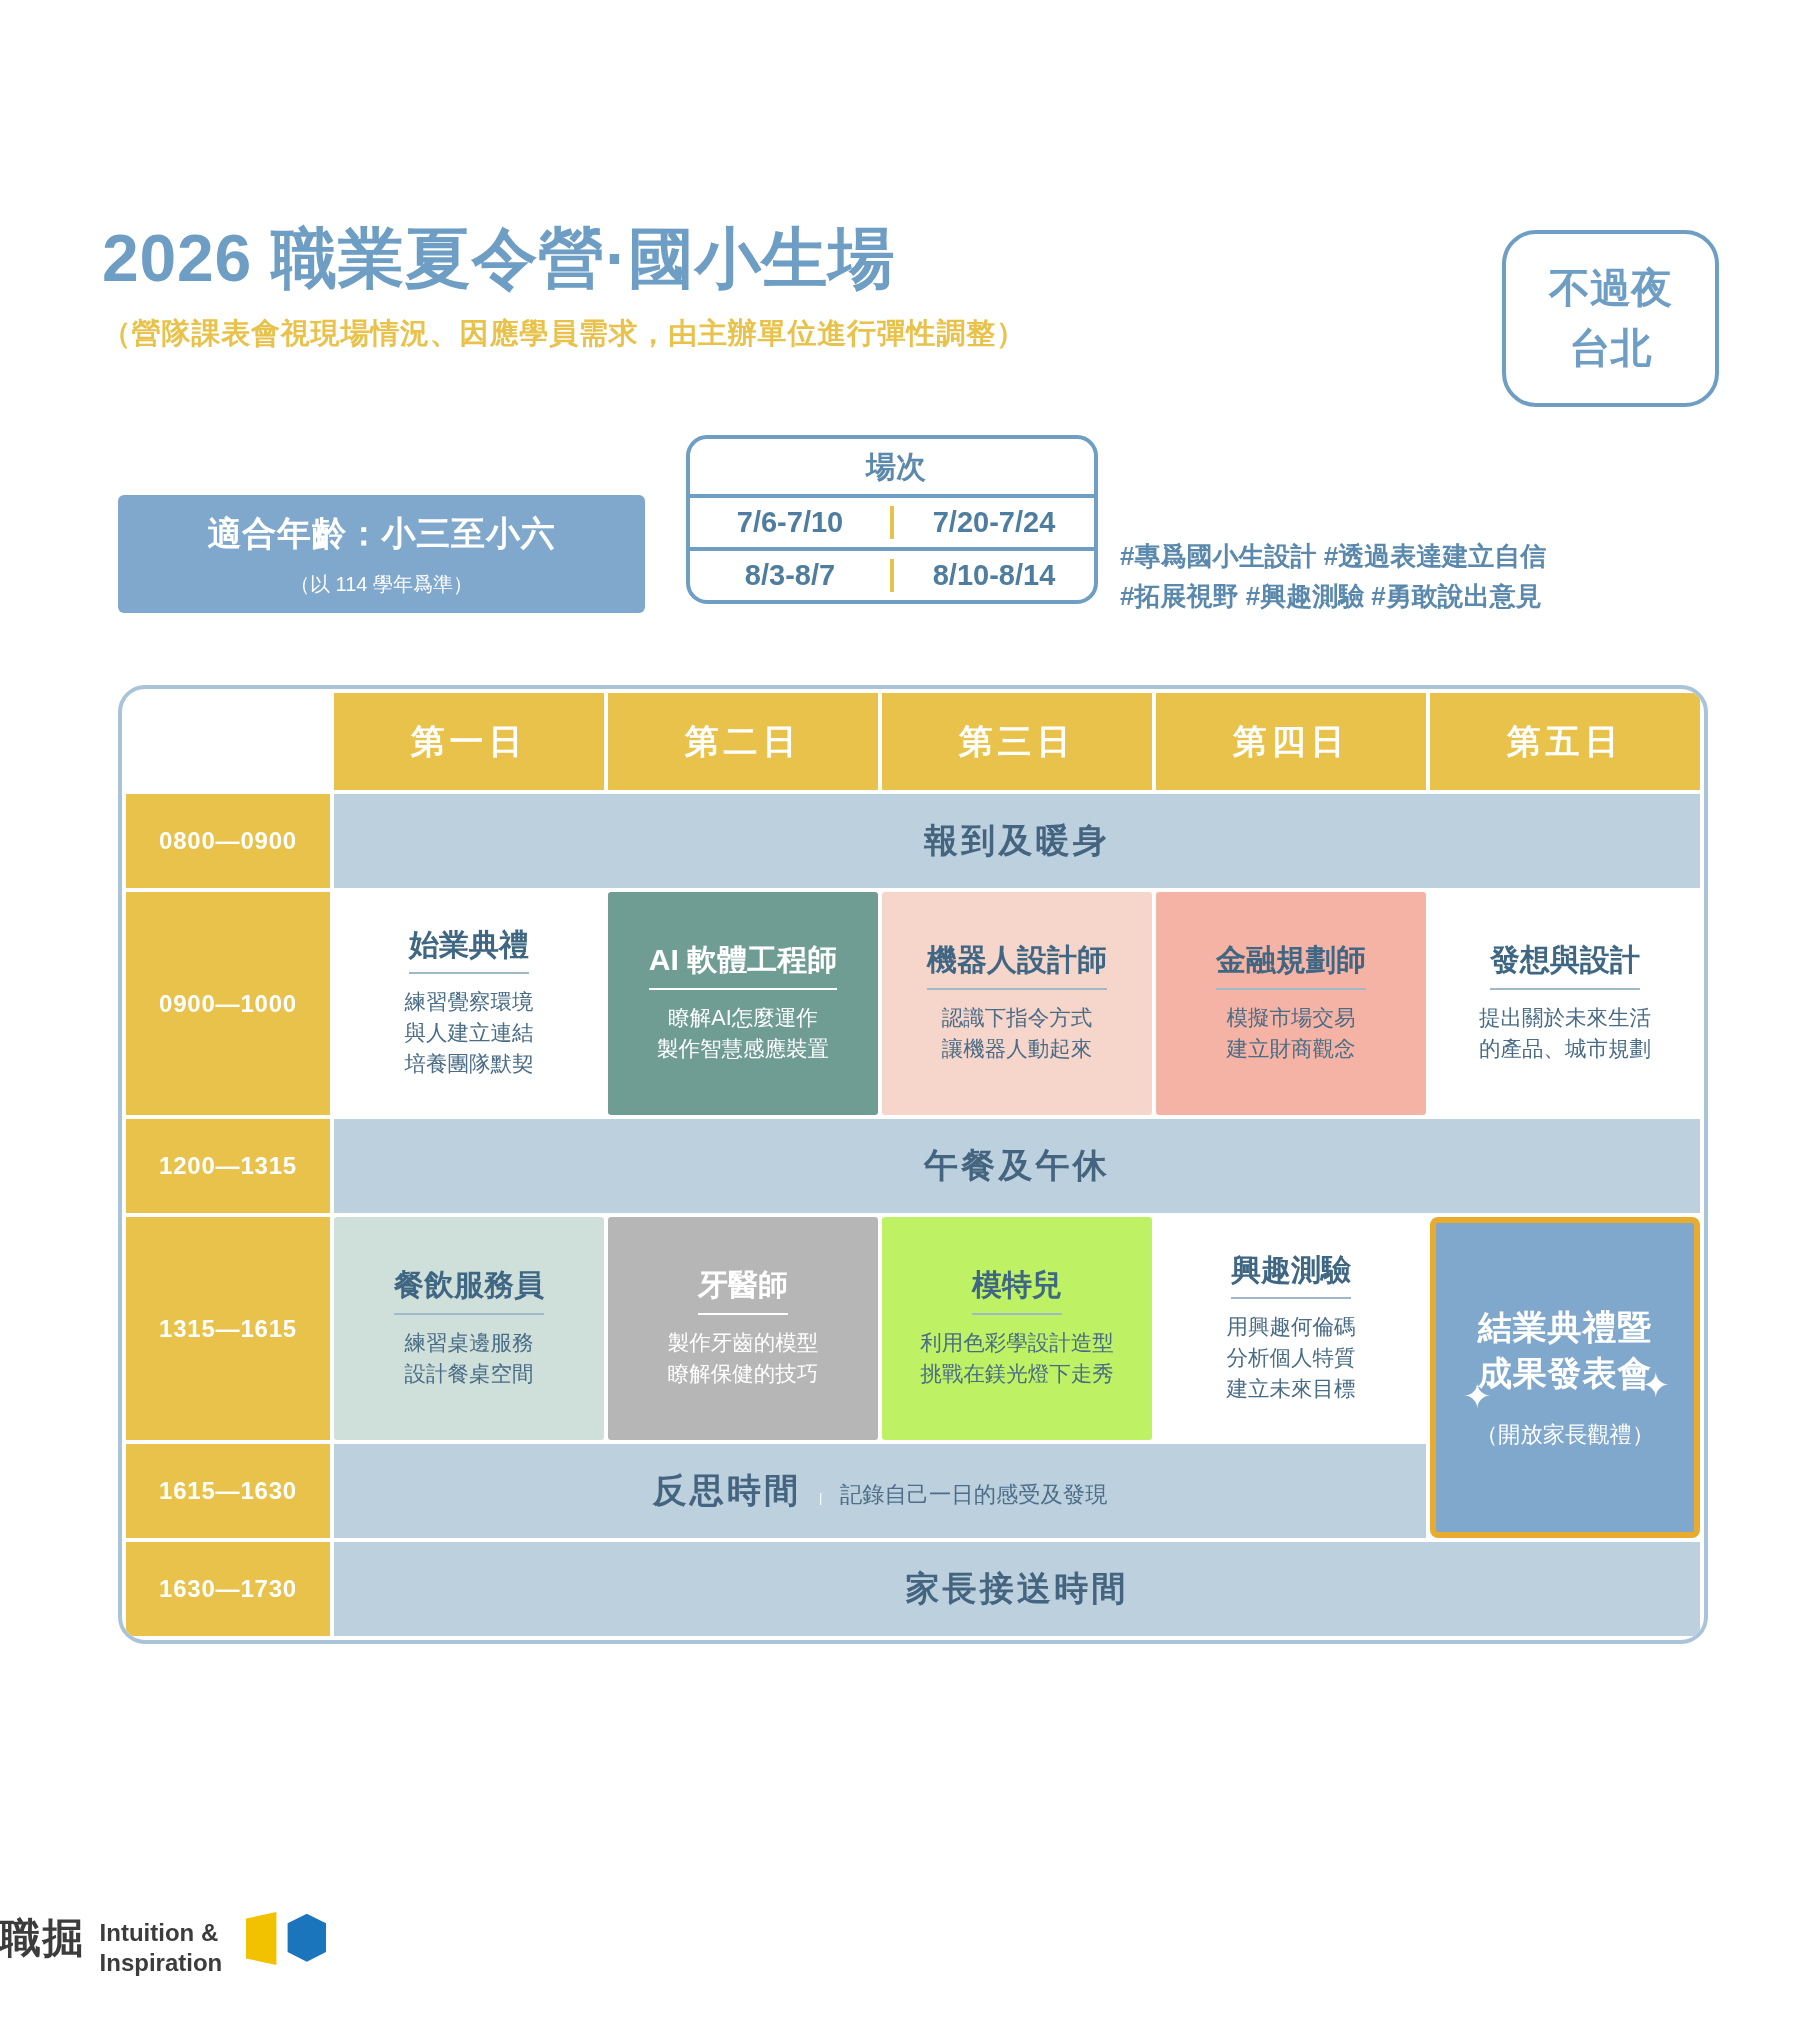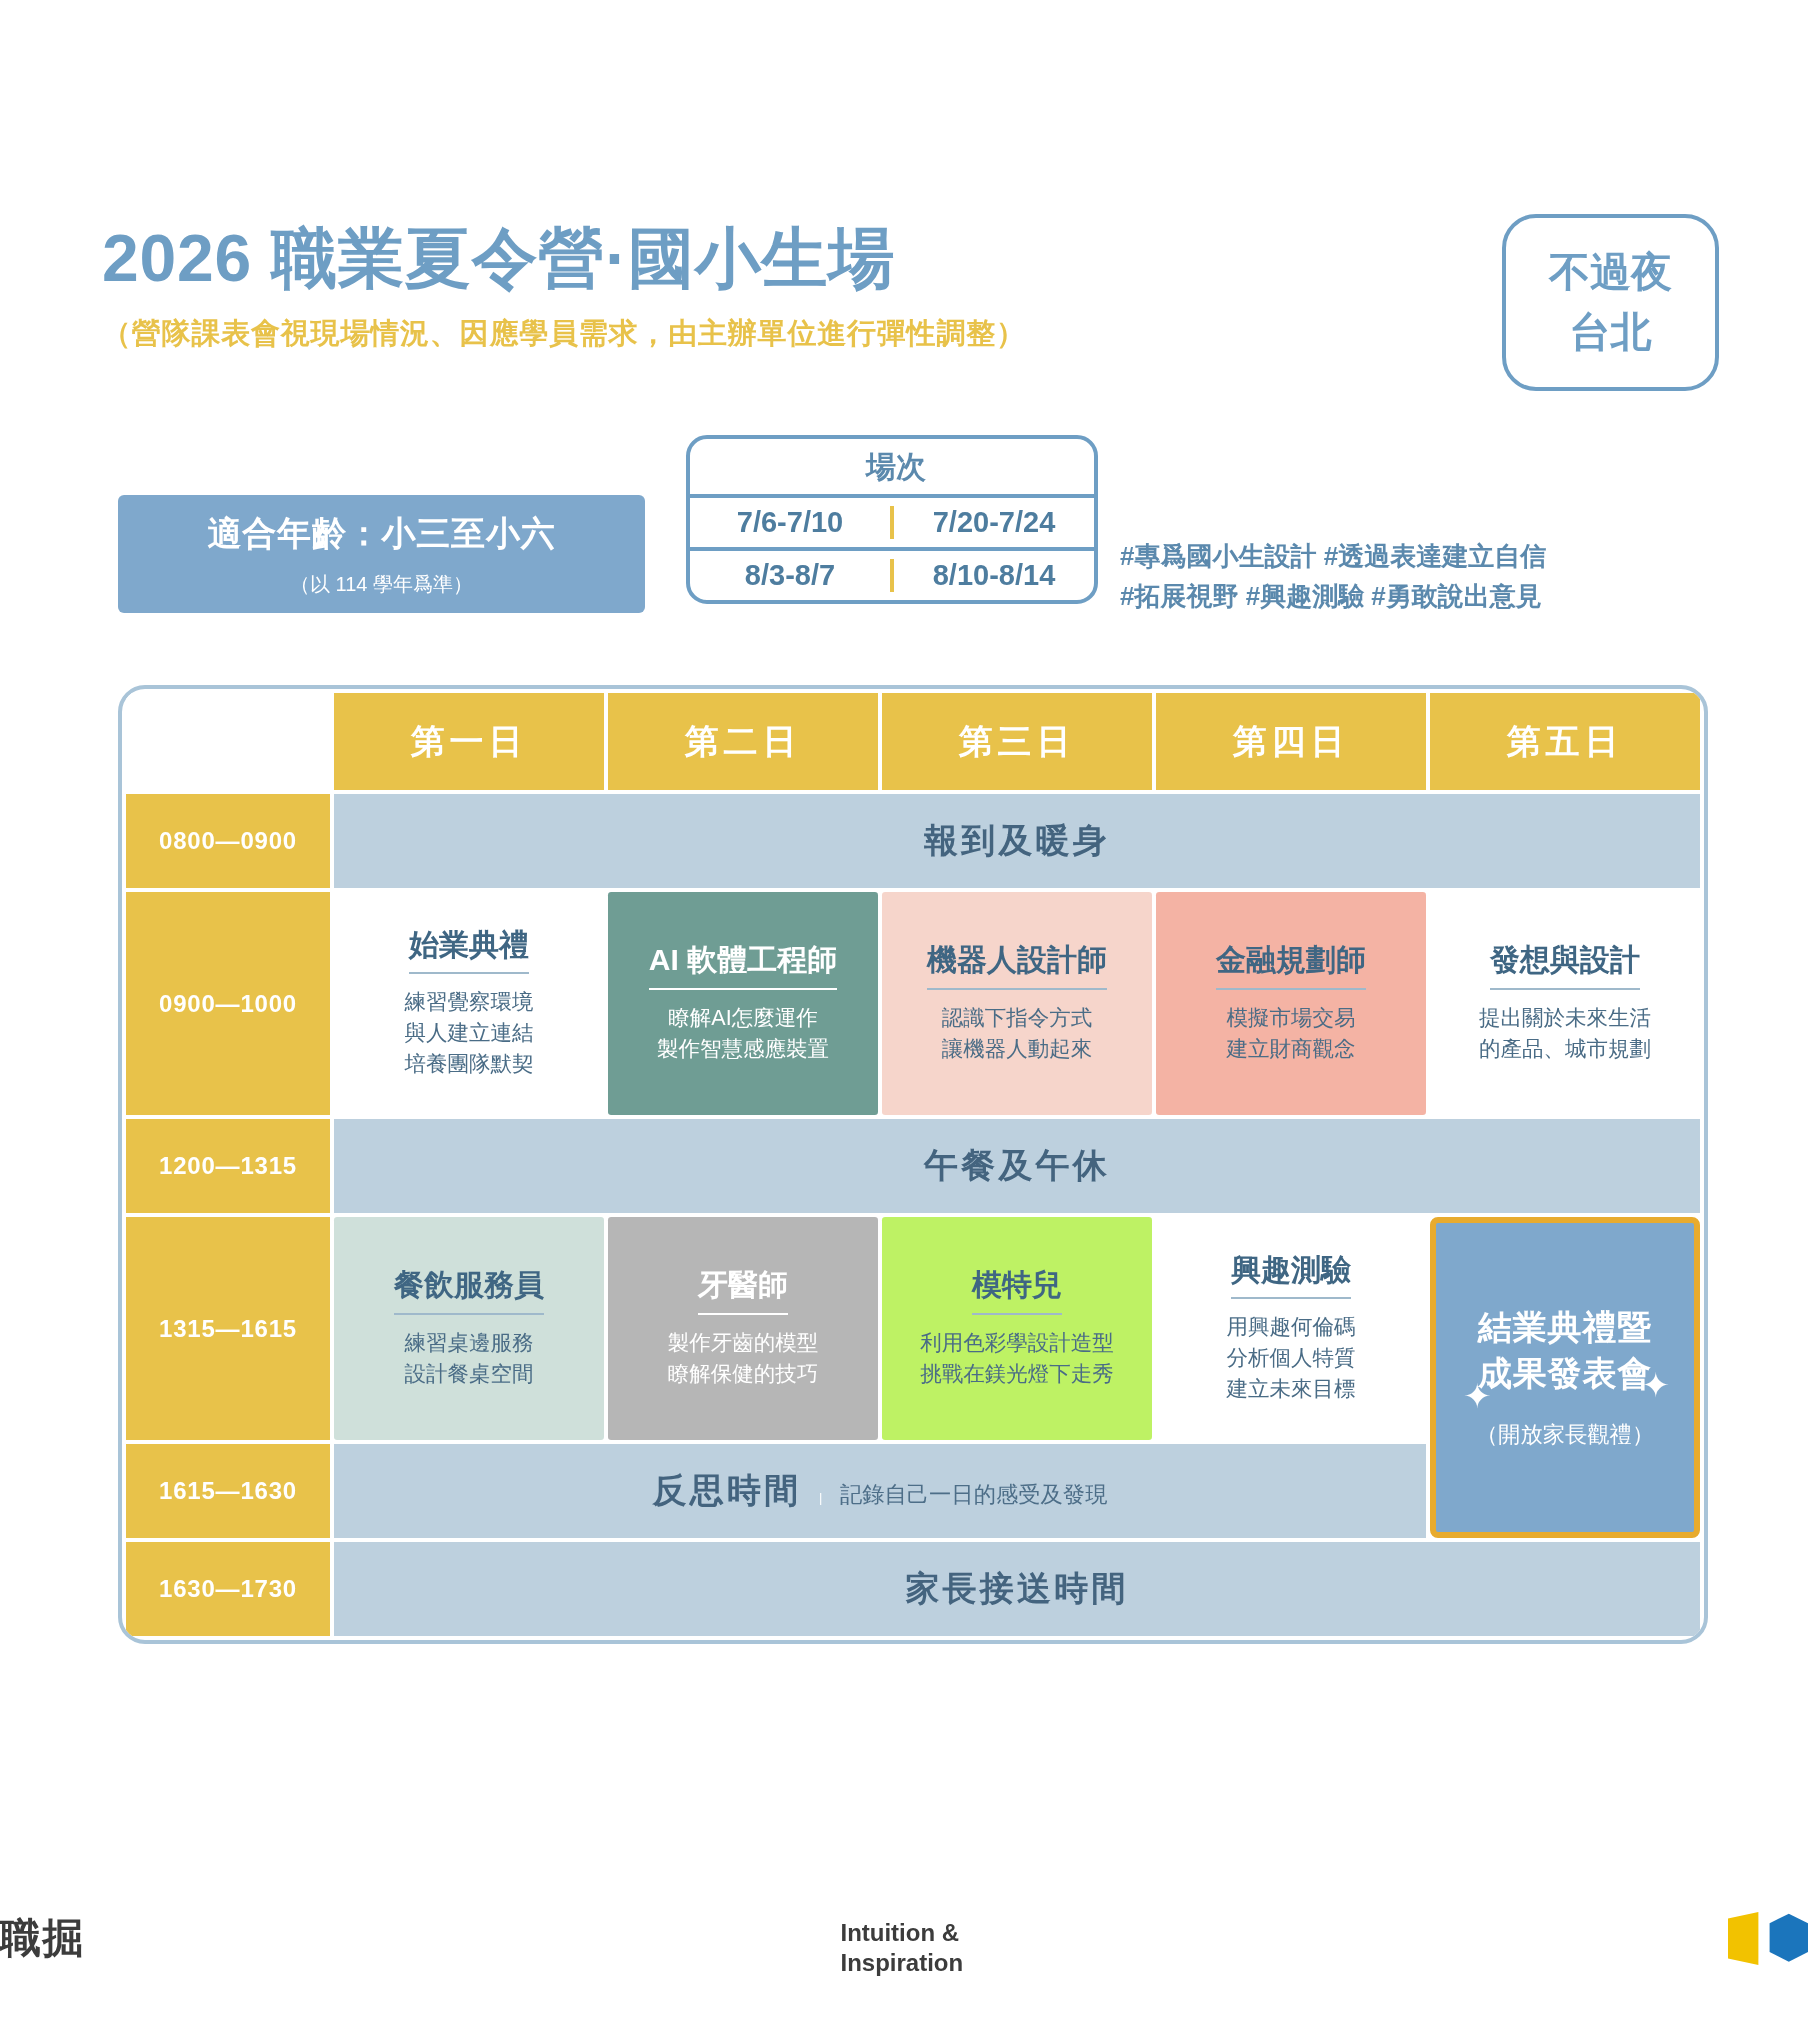--- a/index.html
+++ b/index.html
@@ -40,21 +40,21 @@
     font-weight: bold;
     color: #e8c24a;
     letter-spacing: 0.8px;
     white-space: nowrap;
   }
 
   
   .badge-overnight {
     position: absolute;
     right: 97px;
-    top: 214px;
+    top: 230px;
     width: 217px;
     height: 177px;
     border: 4.8px solid #6e9ec4;
     border-radius: 34px;
     color: #6e9ec4;
     font-size: 41px;
     font-weight: bold;
     display: flex;
     flex-direction: column;
     align-items: center;
@@ -255,21 +255,21 @@
   .finale .spark.right { right: 24px; top: 145px; }
 
   
   .footer {
     position: absolute;
     left: 0;
     top: 1898px;
     width: 1816px;
     display: flex;
     align-items: center;
-    justify-content: space-between;
+    justify-content: flex-start;
     gap: 14.4px;
   }
   .logo-cn {
     font-size: 41px;
     font-weight: bold;
     color: #3c3c3c;
     letter-spacing: 1.6px;
     font-family: "Liberation Serif", "DejaVu Serif", serif;
   }
   .logo-en {

